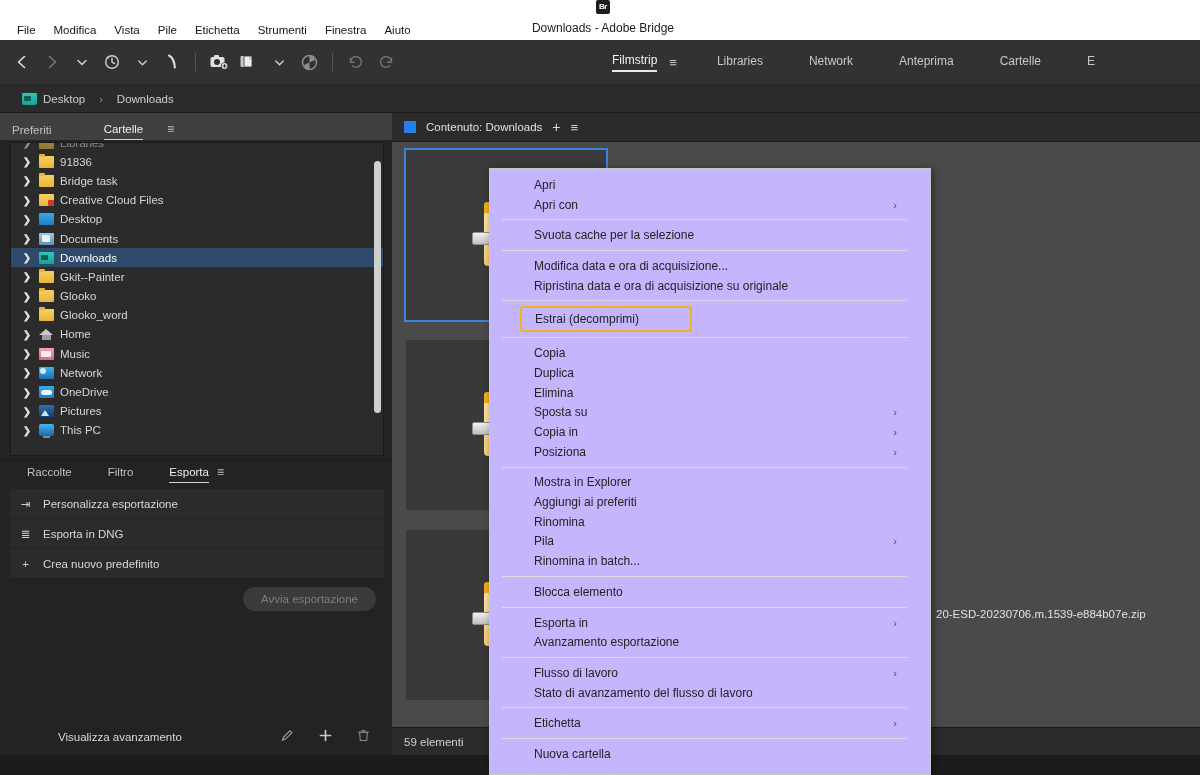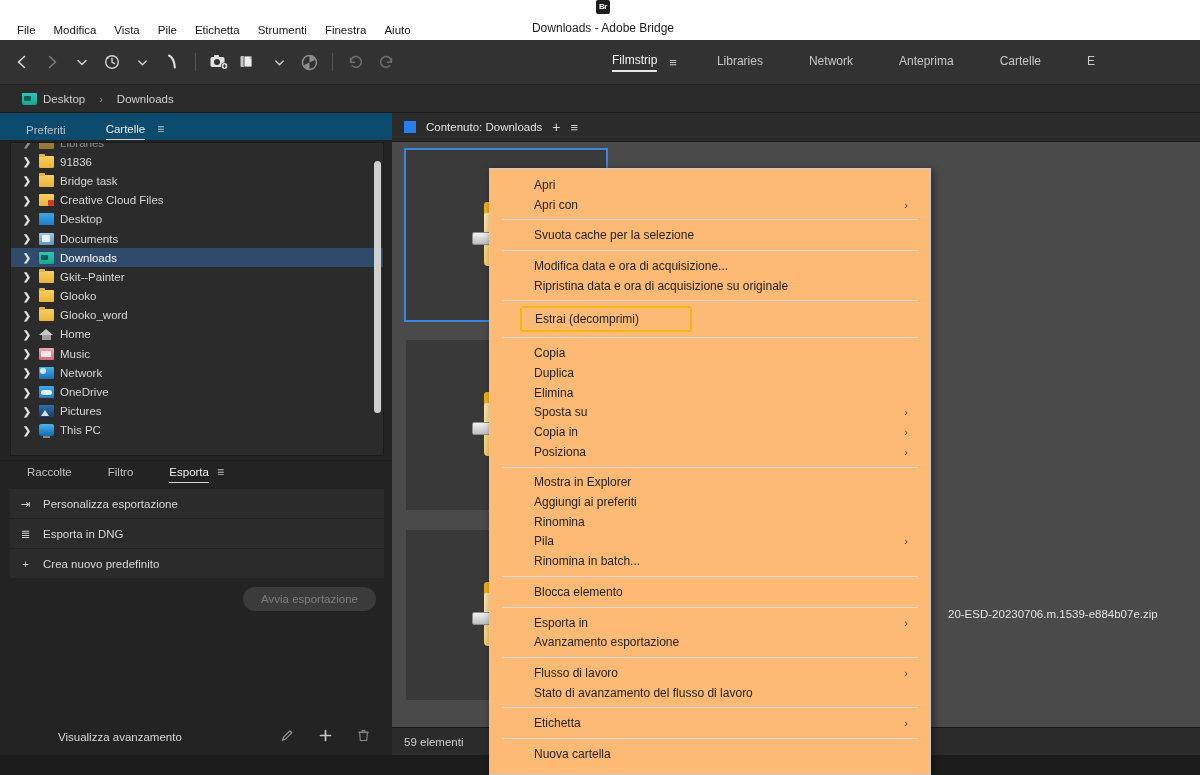--- a/index.html
+++ b/index.html
@@ -75,22 +75,22 @@
     background:#0a5c54; border-radius:1px;
   }
 
   
   .main{ display:flex; height:642px; }
 
   
   .leftcol{ width:392px; background:#232323; display:flex; flex-direction:column; }
 
   .paneltabs{
-    height:27px; background:#0c4a6e; display:flex; align-items:flex-end;
-    padding-left:26px; gap:4px;
+    height:27px; background:#404040; display:flex; align-items:flex-end;
+    padding-left:12px; gap:16px;
   }
   .ptab{
     font-size:11.5px; color:#c0c0c0; padding:0 0 4px 0; margin-right:36px;
     cursor:default; white-space:nowrap;
   }
   .ptab.active{ color:#efefef; border-bottom:1px solid #d5d5d5; }
   .ptab-ham{ color:#c0c0c0; font-size:12px; margin-left:-28px; margin-right:0; padding-bottom:4px;}
 
   .tree{
     flex:0 0 314px; margin:2px 8px 0 10px; background:#2b2b2b;
@@ -226,23 +226,23 @@
 
   .statusbar{
     height:28px; background:#2b2b2b; display:flex; align-items:center;
     padding-left:12px; font-size:11.5px; color:#cfcfcf;
     border-top:1px solid #1a1a1a;
   }
 
   
   .ctxmenu{
     position:absolute; left:489px; top:168px; width:442px; height:607px;
-    background:#fdba74; border:1px solid #c8c8c8;
+    background:#c4b5fd; border:1px solid #c8c8c8;
     box-shadow:2px 2px 8px rgba(0,0,0,0.45);
-    padding:6px 0 0 0; overflow:hidden; z-index:50;
+    padding:6px 11px 0 0; overflow:hidden; z-index:50;
   }
   .ctx-item{
     height:19.7px; display:flex; align-items:center; position:relative;
     padding-left:44px; padding-right:18px; font-size:12px; color:#232323;
     cursor:default; white-space:nowrap;
   }
   .ctx-item .arrow{
     position:absolute; right:22px; font-size:11px; color:#4a4a4a;
   }
   .ctx-sep{ height:1px; background:#dcdcdc; margin:5px 12px; }
@@ -543,21 +543,21 @@
               <span class="zip-pull"></span>
             </div>
           </div>
           <div class="cell">
             <div class="zipicon">
               <span class="zip-tab"></span>
               <span class="zip-body"></span>
               <span class="zip-zipper"></span>
               <span class="zip-pull"></span>
             </div>
-            <span class="filelabel" style="left: 530px; top: 78px; margin-left: 12px;">20-ESD-20230706.m.1539-e884b07e.zip</span>
+            <span class="filelabel" style="left: 530px; top: 78px;">20-ESD-20230706.m.1539-e884b07e.zip</span>
           </div>
         </div>
 
       <div class="statusbar">
         <span>59 elementi</span>
       </div>
     </div>
   </div>
 
   <div class="ctxmenu" id="ctxmenu">

